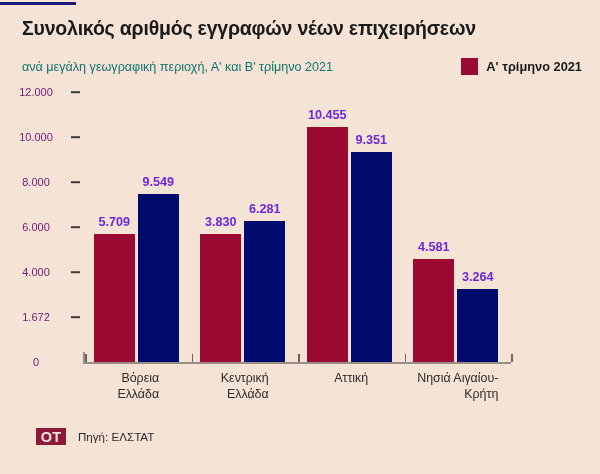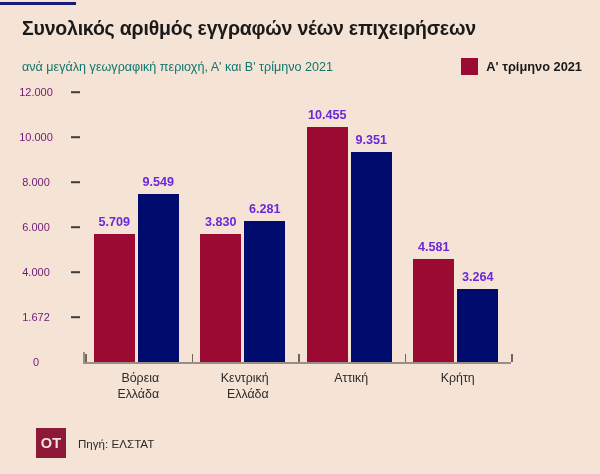--- a/index.html
+++ b/index.html
@@ -142,21 +142,21 @@
   #footer {
     position: absolute;
     left: 36px;
     top: 428px;
     display: flex;
     align-items: center;
     gap: 12px;
   }
   #ot-logo {
     width: 30px;
-    height: 30px;
+    height: 17px;
     background: #8e1838;
     color: #f2e4da;
     font-size: 14.5px;
     font-weight: bold;
     letter-spacing: 0.3px;
     display: flex;
     align-items: center;
     justify-content: center;
   }
   #source-text {
@@ -223,20 +223,21 @@
     <div class="x-tick-mark" style="left: 298px; top: 354px;"></div>
     <div class="cat-label" style="left: 351.25px; top: 370px;">
       <div>Αττική</div>
     </div>
     <div class="bar" style="left: 413.25px; width: 41px; height: 103.072px; top: 258.928px; bottom: auto; background: rgb(155, 10, 50);"></div>
     <div class="bar-value" style="left: 433.75px; top: 239.928px;">4.581</div>
     <div class="bar" style="left: 457.25px; width: 41px; height: 73.44px; top: 288.56px; bottom: auto; background: rgb(0, 11, 110);"></div>
     <div class="bar-value" style="left: 477.75px; top: 269.56px;">3.264</div>
     <div class="x-tick-mark" style="left: 404.5px; top: 354px;"></div>
     <div class="cat-label" style="left: 457.75px; top: 370px;">
+      <div>Νησιά Αιγαίου-</div>
       <div>Κρήτη</div>
     </div>
     <div class="x-tick-mark" style="left: 511px; top: 354px;"></div>
   </div>
 
 <div id="footer">
   <div id="ot-logo">OT</div>
   <div id="source-text">Πηγή: ΕΛΣΤΑΤ</div>
 </div>
 

